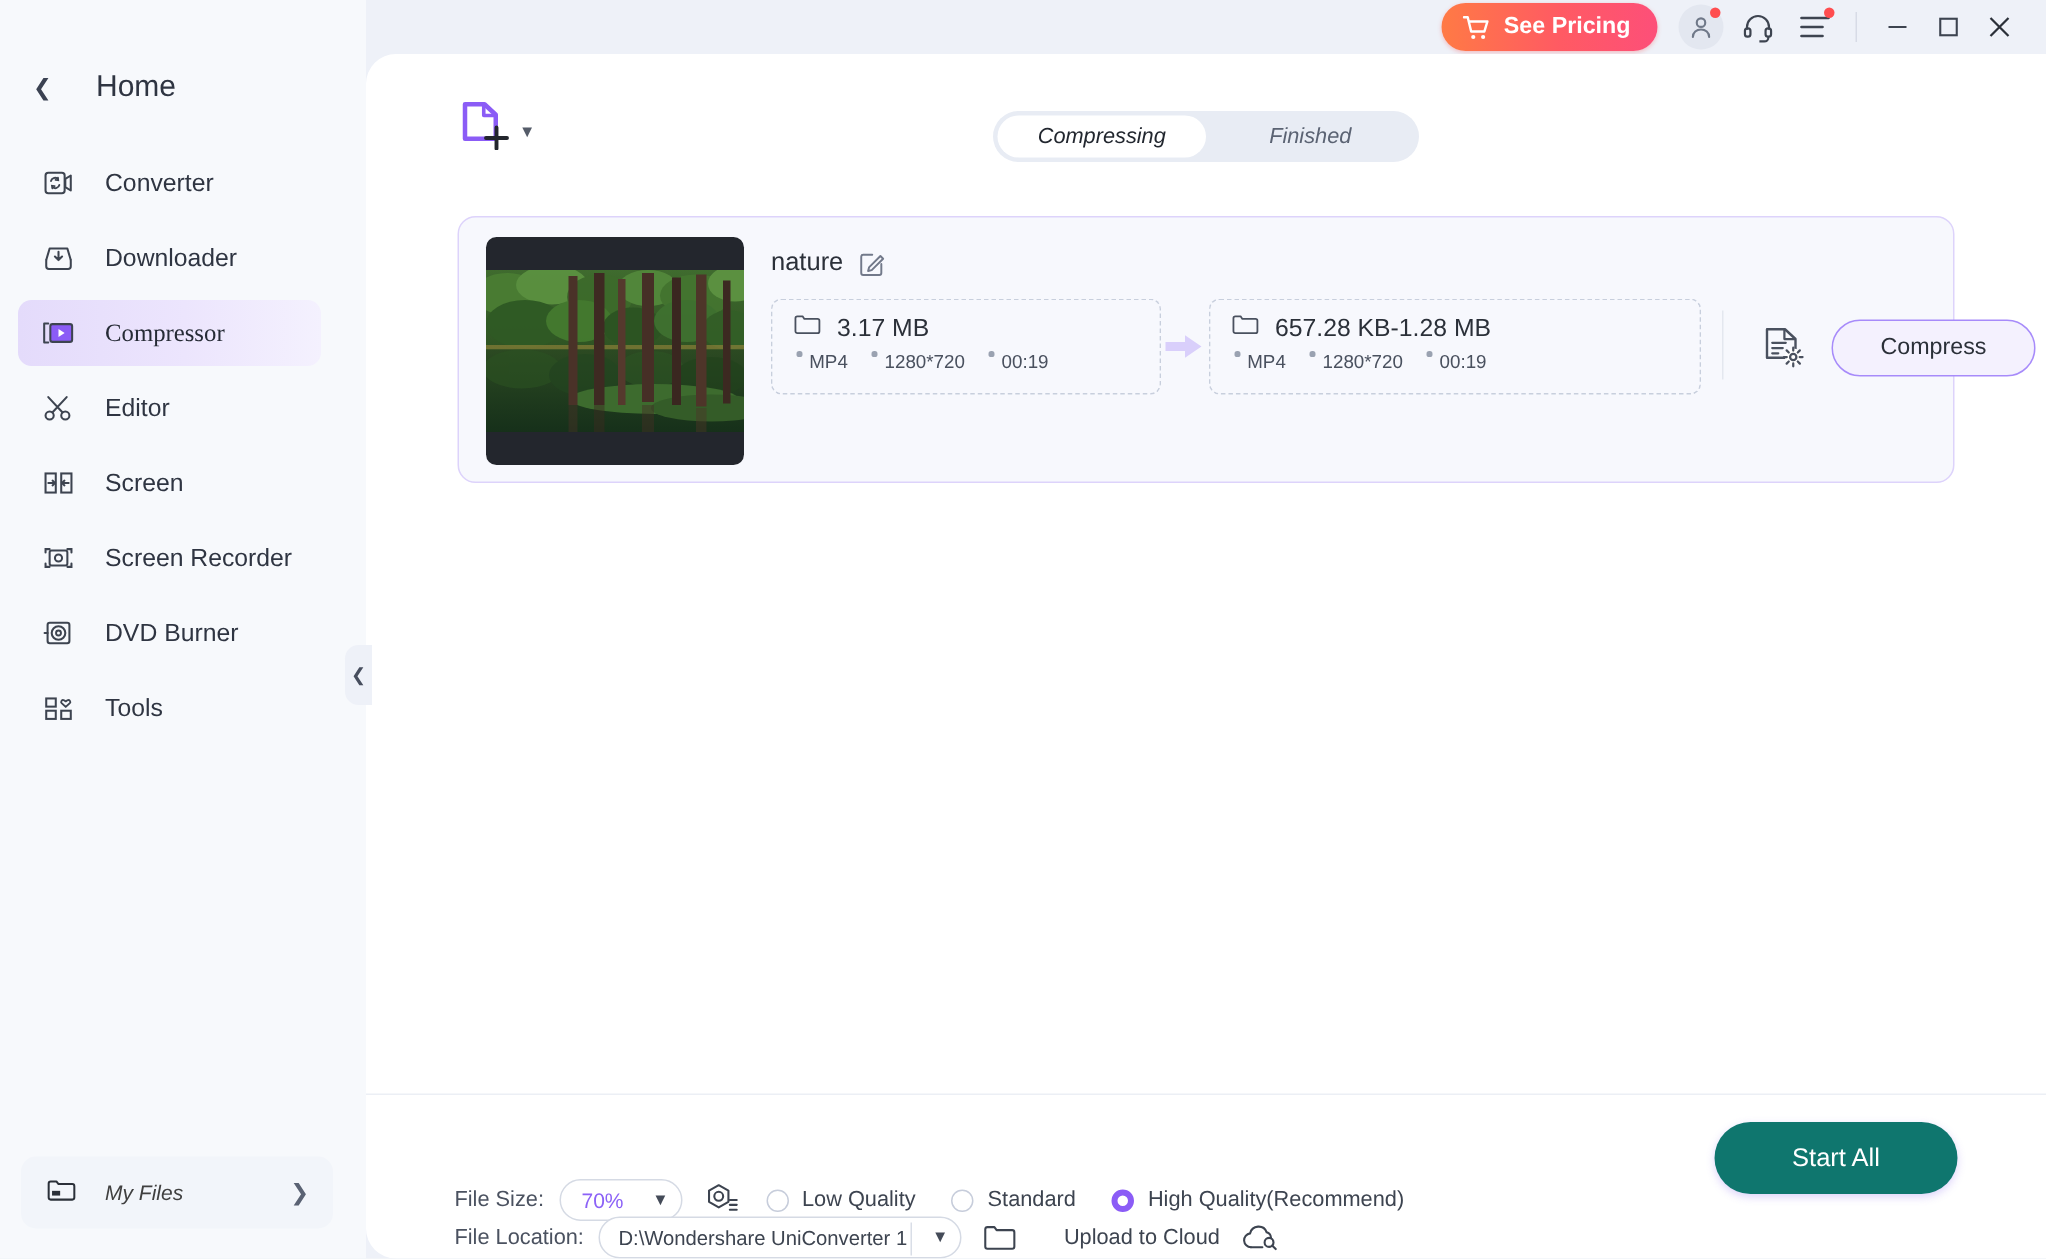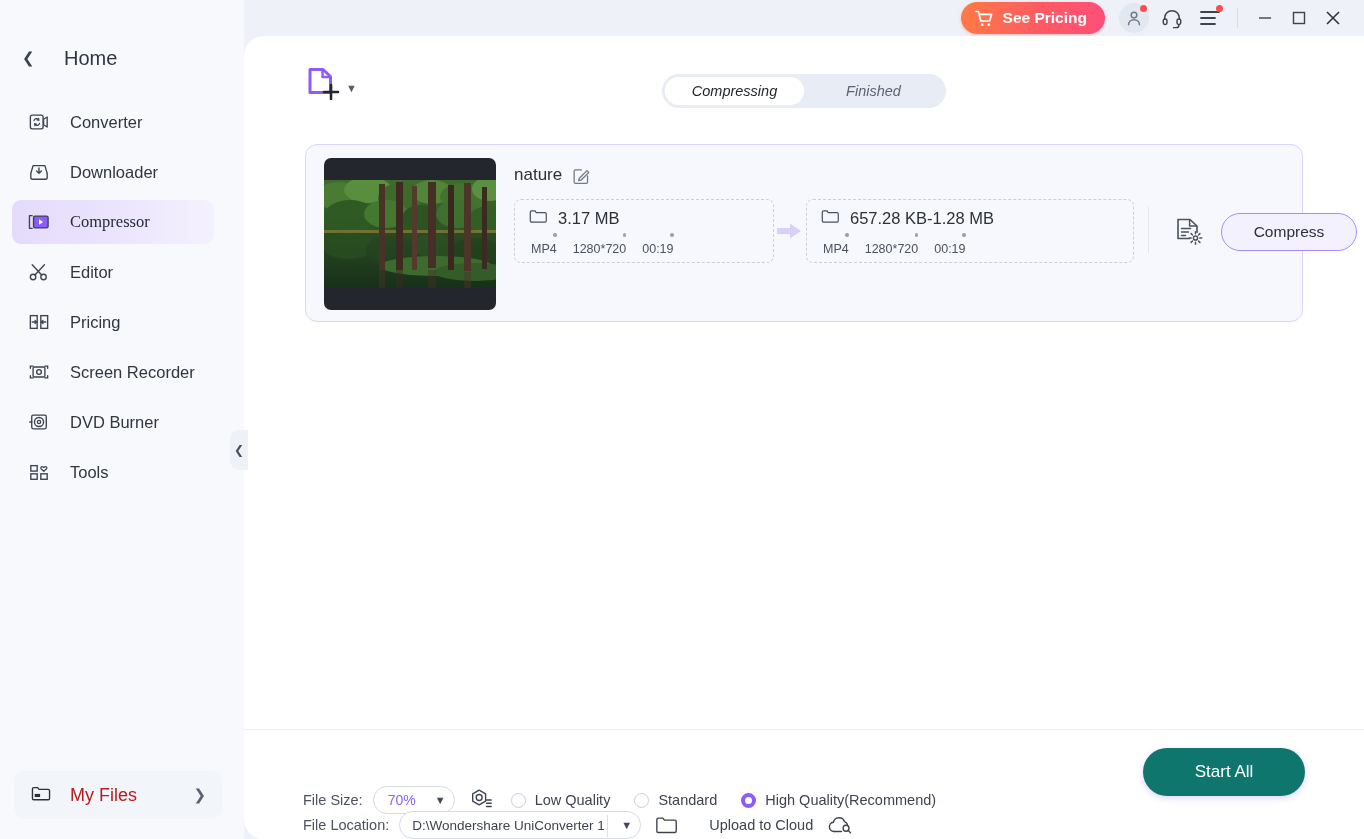--- a/index.html
+++ b/index.html
@@ -66,21 +66,21 @@
   .nav-item .ico { width: 26px; height: 24px; flex:0 0 auto;
     display:flex; align-items:center; justify-content:center; }
   .nav-item .lbl { margin-left: 18px; font-size: 16.5px; white-space: nowrap; }
   .nav-item.active .lbl { color:#262b36;font-family:Liberation Serif, serif; }
 
   .myfiles {
     position: absolute; left: 14px; bottom: 20px; width: 208px; height: 48px;
     background: #f2f5fa; border-radius: 10px;
     display: flex; align-items: center; padding: 0 16px; cursor: pointer;
   }
-  .myfiles .lbl { margin-left: 18px; font-size: 18px; color:#b91c1c; flex:1; }
+  .myfiles .lbl { margin-left: 18px; font-size: 14px; color:#404040; flex:1;font-style:italic; }
   .myfiles .arrow { color:#5a6273; font-size: 15px; }
 
   
   .collapse-tab {
     position: absolute; left: 230px; top: 430px;
     width: 18px; height: 40px;
     background: #eef1f8; border-radius: 9px 0 0 9px;
     display: flex; align-items: center; justify-content: center;
     cursor: pointer; z-index: 5;
   }
@@ -140,21 +140,21 @@
     position: absolute; top: 54px;
     height: 64px;
     border: 1.3px dashed #c8cfdd; border-radius: 7px;
     padding: 9px 16px 0 14px;
   }
   .meta-box.src { left: 208px; width: 260px; }
   .meta-box.dst { left: 500px; width: 328px; }
   .meta-top { display:flex; align-items:center; gap: 10px; }
   .meta-top .sz { font-size: 16.5px; color:#2b3039; }
   .meta-sub { display:flex; align-items:center; gap: 16px; margin-top: 5px; padding-left: 2px;}
-  .meta-sub span { font-size: 12.5px; color:#4a515f; display:flex; align-items:flex-end; gap:5px;flex-direction:column; }
+  .meta-sub span { font-size: 12.5px; color:#4a515f; display:flex; align-items:flex-start; gap:5px; }
   .dot { width:3.5px; height:3.5px; border-radius:50%; background:#9aa2b1; display:inline-block; }
 
   .arrow-between {
     position: absolute; left: 469px; top: 74px; width: 28px; height: 24px;
   }
   .vsep { position:absolute; left: 842px; top: 62px; width:1px; height:46px; background:#e4e7ef; }
   .settings-btn { position:absolute; left: 870px; top: 72px; cursor:pointer; }
   .compress-btn {
     position: absolute; left: 915px; top: 68px;
     width: 136px; height: 38px; border-radius: 19px;
@@ -322,21 +322,21 @@
       </div>
 
       <div class="nav-item">
         <span class="ico">
           <svg width="22" height="20" viewBox="0 0 24 22">
             <rect x="2.5" y="4" width="7.5" height="14" fill="none" stroke="#3d4450" stroke-width="1.5"></rect>
             <rect x="14" y="4" width="7.5" height="14" fill="none" stroke="#3d4450" stroke-width="1.5"></rect>
             <path d="M4.5 11h5m0 0L7.6 9.2M9.5 11L7.6 12.8M19.5 11h-5m0 0l1.9-1.8M14.5 11l1.9 1.8" stroke="#3d4450" stroke-width="1.4" stroke-linecap="round" fill="none"></path>
           </svg>
         </span>
-        <span class="lbl">Pricing</span>
+        <span class="lbl">Screen</span>
       </div>
 
       <div class="nav-item">
         <span class="ico">
           <svg width="22" height="20" viewBox="0 0 24 22">
             <path d="M2.5 7V4.5h3M21.5 7V4.5h-3M2.5 15v2.5h3M21.5 15v2.5h-3" fill="none" stroke="#3d4450" stroke-width="1.5" stroke-linecap="round"></path>
             <rect x="5.5" y="5.5" width="13" height="11" rx="1.5" fill="none" stroke="#3d4450" stroke-width="1.5"></rect>
             <circle cx="12" cy="11" r="2.6" fill="none" stroke="#3d4450" stroke-width="1.5"></circle>
           </svg>
         </span>

